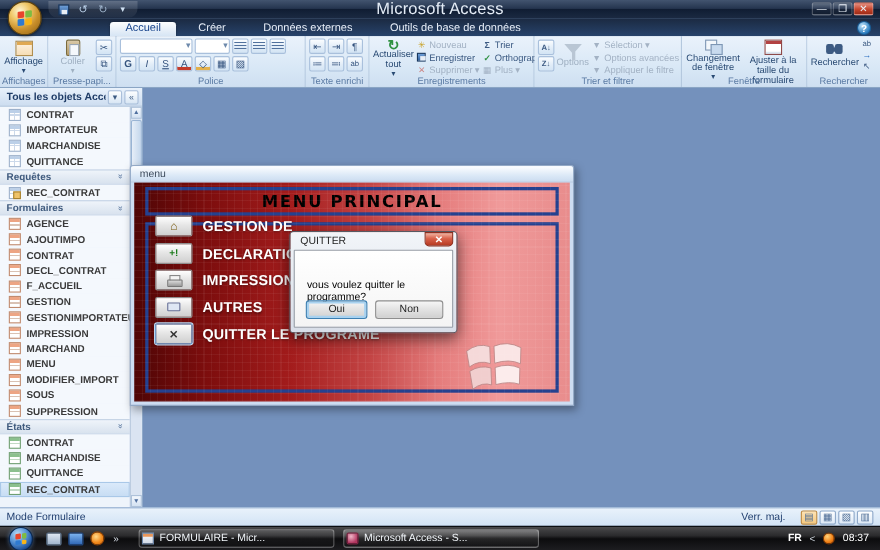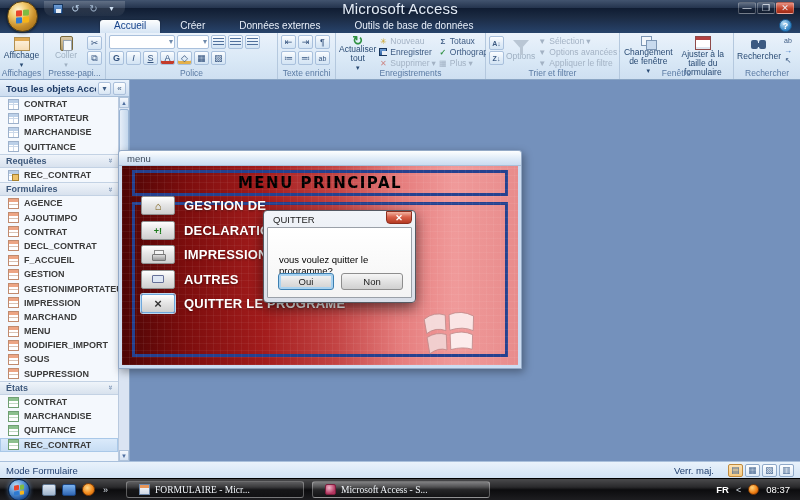--- a/index.html
+++ b/index.html
@@ -174,21 +174,21 @@
     border:1px solid #0a2a55; box-shadow:0 0 4px rgba(120,180,255,.5); display:flex; align-items:center; justify-content:center; }
   .start-orb .orb-flag { width:10px; height:10px; }
   .quicklaunch { display:flex; align-items:center; gap:6px; margin-left:12px; }
   .ql { width:14px; height:12px; border-radius:2px; flex:none; }
   .ql-desktop { background:linear-gradient(#dfe8f2,#9fb4cc); border:1px solid #5d748e; }
   .ql-switch { background:linear-gradient(#7db4ef,#2f66b4); border:1px solid #1c4580; }
   .ql-firefox { width:13px; height:13px; border-radius:50%; background:radial-gradient(circle at 40% 35%, #ffd98a, #f28b1d 55%, #c05a0a); border:1px solid #8a4206; }
   .ql-chevron { color:#dfe6ee; font-size:9px; margin-left:2px; }
   .taskbtns { display:flex; gap:8px; margin-left:18px; }
   .taskbtn { width:178px; height:17px; border-radius:3px; border:1px solid rgba(255,255,255,.3);
-    background:linear-gradient(rgba(255,255,255,.16),rgba(255,255,255,.05) 45%,rgba(0,0,0,.28)); display:flex; align-items:center; padding:0 12px; gap:5px;font-family:Liberation Serif, serif; }
+    background:linear-gradient(rgba(255,255,255,.16),rgba(255,255,255,.05) 45%,rgba(0,0,0,.28)); display:flex; align-items:center; padding:0 2px; gap:5px; }
   .taskbtn.active { background:linear-gradient(rgba(255,255,255,.34),rgba(255,255,255,.12) 45%,rgba(0,0,0,.18)); }
   .taskbtn .tb-label { color:#f2f6fa; font-size:9.5px; white-space:nowrap; overflow:hidden; text-overflow:ellipsis; }
   .tb-icon-form { width:11px; height:11px; flex:none; background:linear-gradient(#fdfdfd,#cfd8e6); border:1px solid #6c86a8; box-shadow:inset 0 3px 0 #e8965a; }
   .tb-icon-access { width:11px; height:11px; flex:none; border-radius:2px; background:radial-gradient(circle at 35% 30%, #f0b6c8, #b2355f 70%); border:1px solid #7d1f3f; }
   .tray { margin-left:auto; display:flex; align-items:center; gap:7px; padding-right:10px; }
   .tray-lang { color:#fff; font-size:9.5px; font-weight:bold; }
   .tray-chev { color:#cfd6de; font-size:9px; }
   .tray-orange { width:11px; height:11px; border-radius:50%; background:radial-gradient(circle at 35% 30%, #ffd27a, #ef7f14 60%, #b94d05); border:1px solid #7d3a05; }
   .tray-time { color:#fff; font-size:9.5px; }
 </style>
@@ -317,21 +317,21 @@
             <span class="sicon">
               <span class="g-save" style="width:8px;height:8px"></span>
             </span>
             <span>Enregistrer</span>
           </span>
         <span class="rsmall disabled"><span class="sicon" style="color:#c88">✕</span><span>Supprimer</span> ▾</span>
       </div>
       <div class="rcol">
         <span class="rsmall">
             <span class="sicon" style="font-weight:bold">Σ</span>
-            <span>Totaux</span>
+            <span>Trier</span>
           </span>
         <span class="rsmall">
             <span class="sicon" style="color:#2f9141;font-weight:bold">✓</span>
             <span>Orthographe</span>
           </span>
         <span class="rsmall disabled"><span class="sicon">▦</span><span>Plus</span> ▾</span>
       </div>
       <div class="glabel">Enregistrements</div>
     </div>
 

